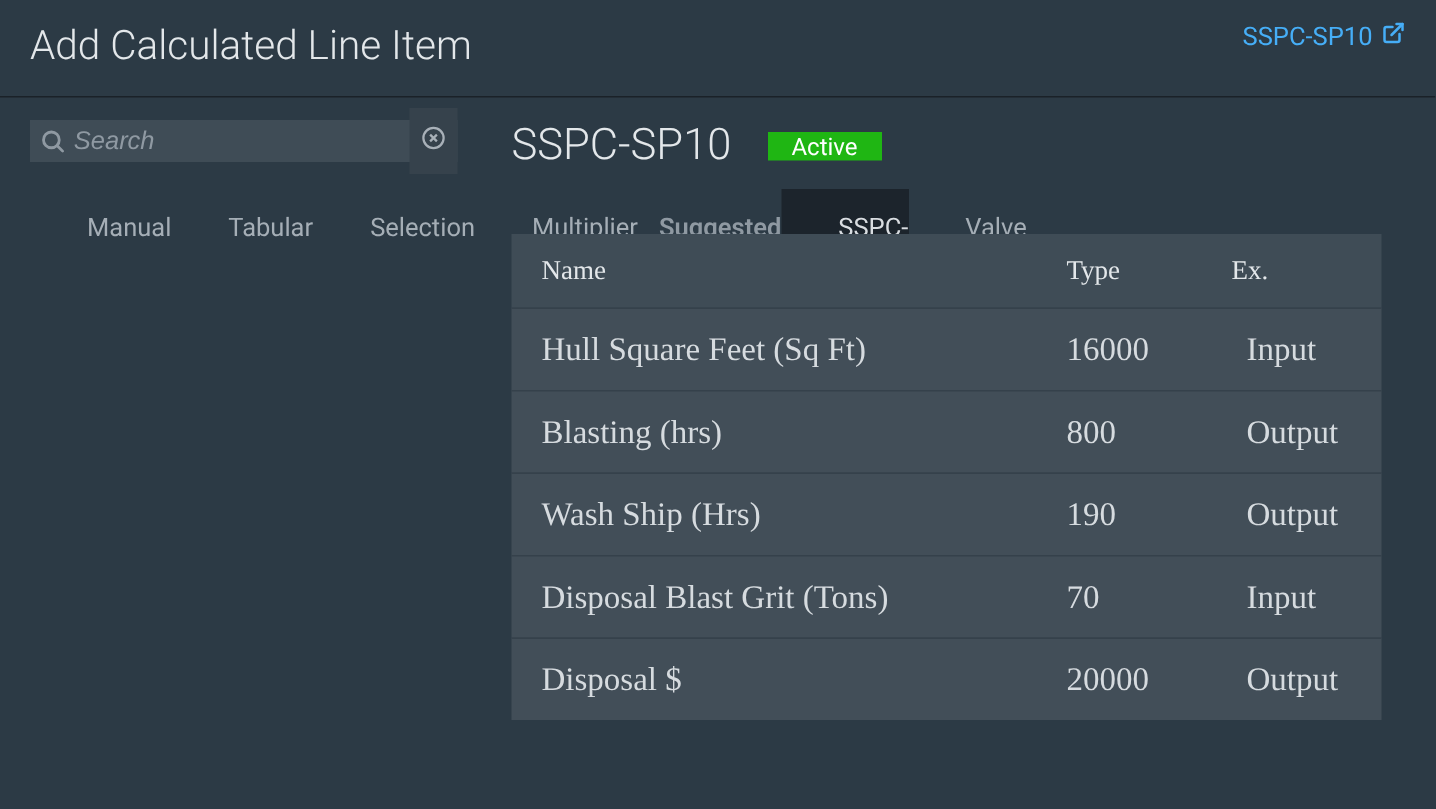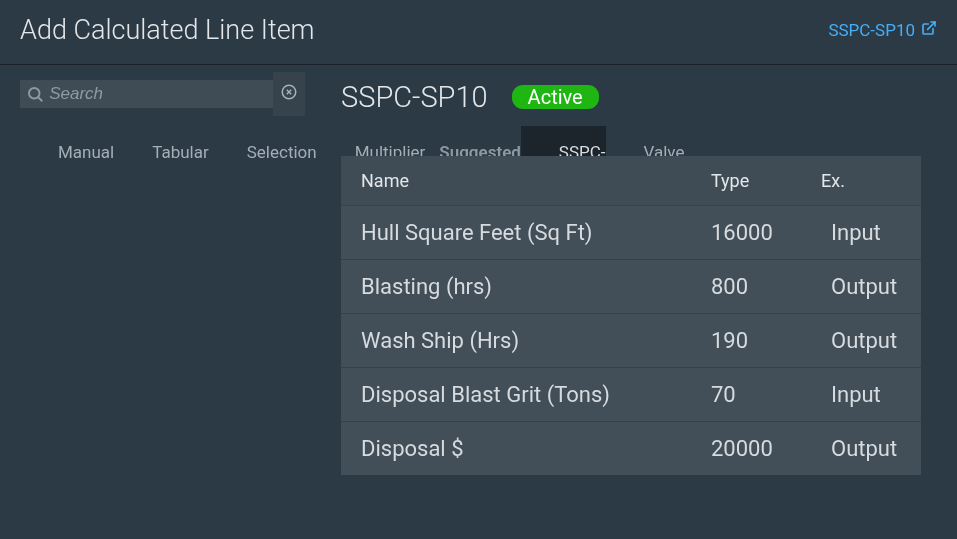--- a/index.html
+++ b/index.html
@@ -11,21 +11,21 @@
       font-family: -apple-system, BlinkMacSystemFont, "Segoe UI", Roboto, Helvetica, Arial, sans-serif;
       background: #2c3a45;
       color: #d0d5da;
       width: 957px;
       height: 539px;
       overflow: hidden;
     }
     .header {
       display: flex;
       justify-content: space-between;
-      align-items: center;
+      align-items: flex-start;
       padding: 14px 20px 18px 20px;
       border-bottom: 1px solid #1a2128;
     }
     .header-title {
       font-size: 27px;
       font-weight: 300;
       color: #e3e7ea;
     }
     .header-link {
       font-size: 17px;
@@ -120,26 +120,26 @@
       margin-bottom: 42px;
     }
     .main-title {
       font-size: 29px;
       font-weight: 300;
       color: #e3e7ea;
     }
     .status-badge {
       background: #1fb613;
       color: #fff;
-      font-size: 20px;
+      font-size: 16px;
       padding: 0 16px;
-      border-radius: 11px;
     }
     .table {
       width: 100%;
+      font-family: Liberation Serif, serif;
     }
     .table-header {
       display: flex;
       background: #3f4c56;
       color: #e3e7ea;
       font-size: 18px;
     }
     .table-row {
       display: flex;
       background: #424e58;

